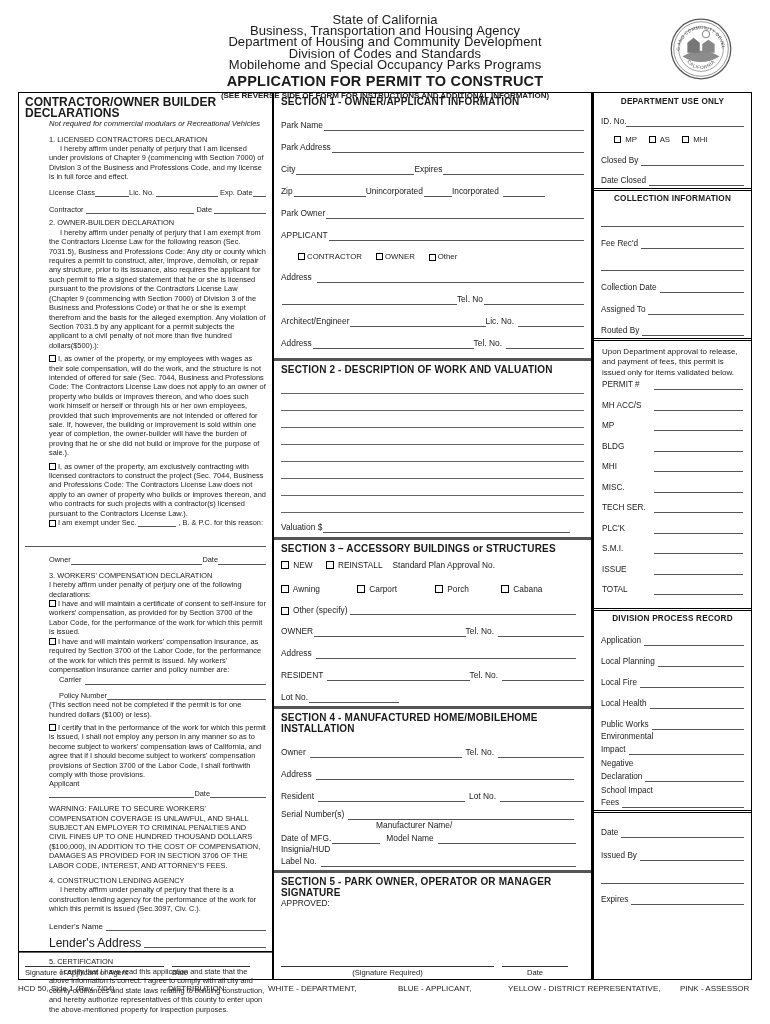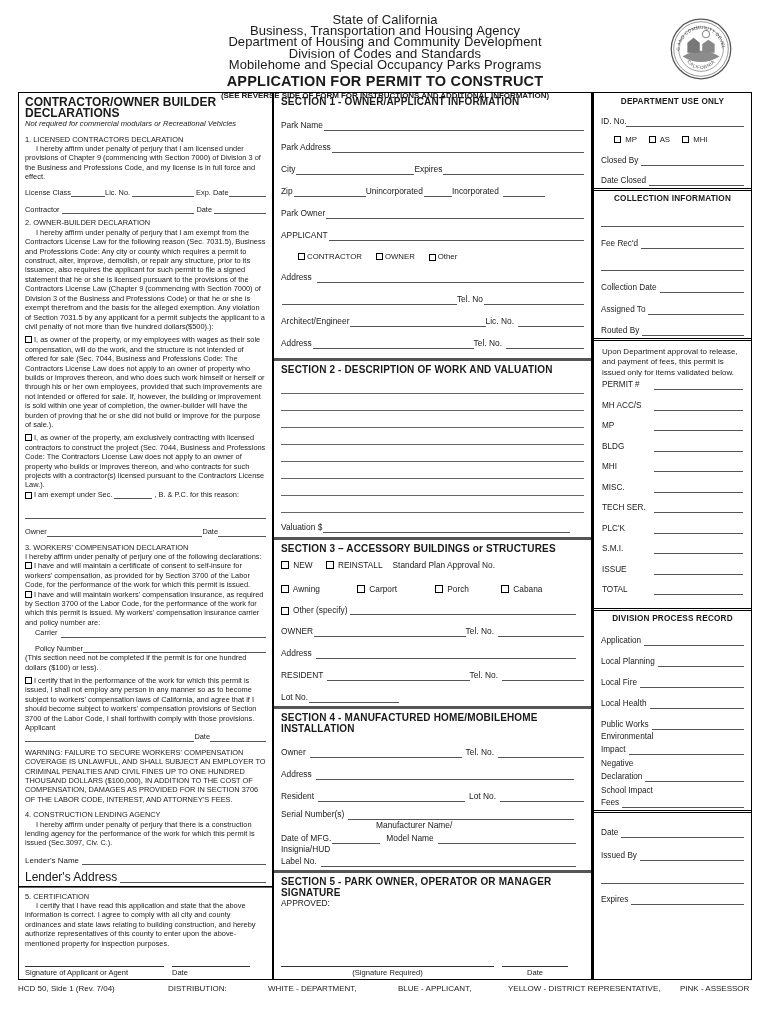--- a/index.html
+++ b/index.html
@@ -22,21 +22,21 @@
   .seal { position:absolute; right: 38px; top: 18px; width: 62px; height: 62px; }
 
   
   .body-wrap { position:absolute; left: 18px; top: 92px; width: 734px; height: 888px;
                border: 1.4px solid #000; display:flex; }
   .col-left  { width: 255px; border-right: 2.2px solid #000; padding: 4px 6px 0 6px; position:relative; }
   .col-mid   { width: 320px; border-right: 3px solid #000; padding: 0; position:relative; }
   .col-right { flex:1; padding: 0; position:relative; }
 
   
-  .t  { font-size: 7.4px; line-height: 9.4px; }
+  .t  { font-size: 7.4px; line-height: 9.4px; margin-left: 24px; }
   .t9 { font-size: 12px; line-height: 10.6px; }
   .b  { font-weight: bold; }
   .i  { font-style: italic; }
   .ind { text-indent: 11px; }
   .sp6 { height:6px; } .sp4{height:4px;} .sp8{height:8px;}
 
   
   .cb { display:inline-block; width:7px; height:7px; border:1.2px solid #000; vertical-align:-1px;
         margin-right:2px; background:#fff; }
   .cb.lg { width:8px; height:8px; }

